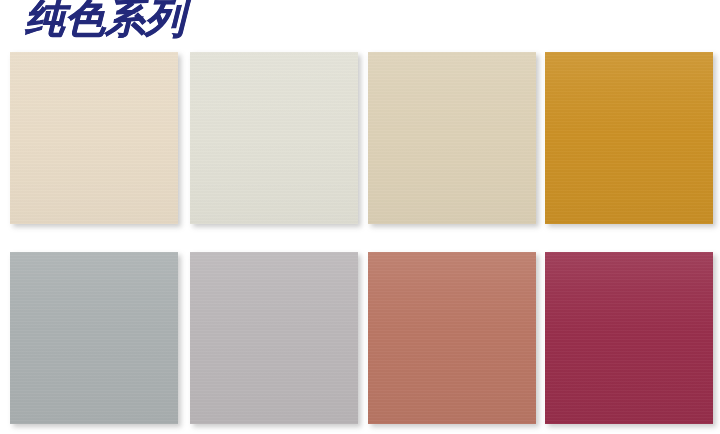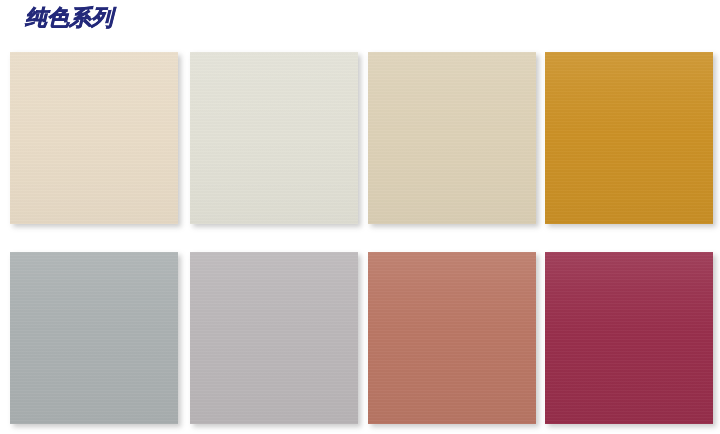--- a/index.html
+++ b/index.html
@@ -22,21 +22,21 @@
     width: 720px;
     height: 434px;
     background: #ffffff;
   }
 
   
   .page-title {
     position: absolute;
     left: 25px;
     top: 1px;
-    font-size: 22px;
+    font-size: 40px;
     line-height: 34px;
     font-weight: 700;
     font-style: italic;
     letter-spacing: 0px;
     color: #23297a;
     white-space: nowrap;
     -webkit-text-stroke: 0.7px #23297a;
   }
 
   

